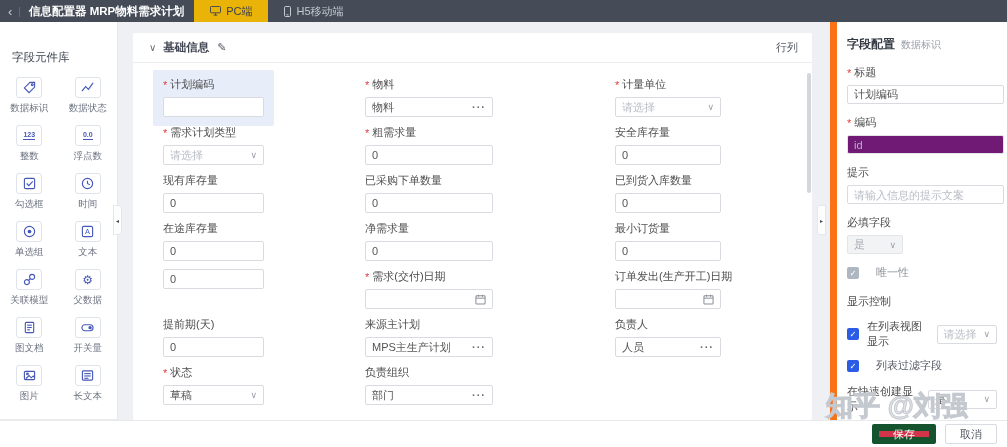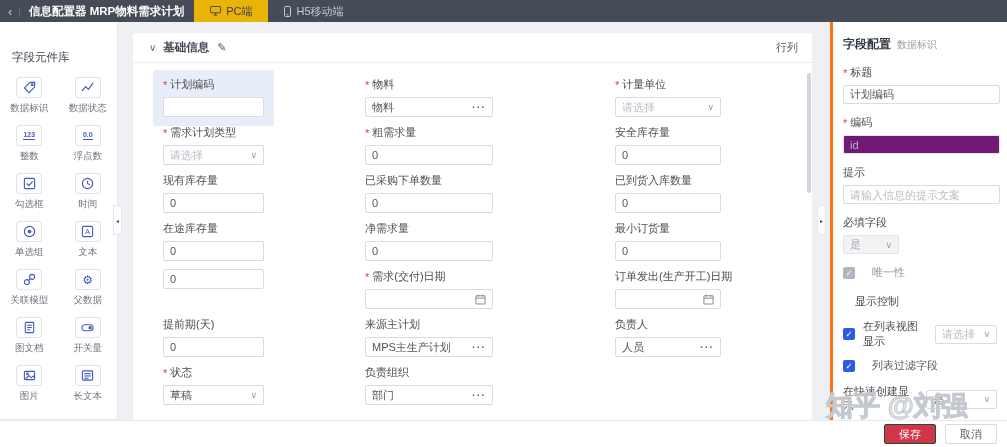--- a/index.html
+++ b/index.html
@@ -53,48 +53,48 @@
   .cal-icon { display:flex; color:#8a8f98; }
 
   .scroll-thumb { position:absolute; right:1px; top:40px; width:4px; height:120px; background:#d3d6db; border-radius:2px; }
 
   
   .handle { position:absolute; width:9px; height:30px; background:#fdfdfe; border:1px solid #e4e6ea; display:flex; align-items:center; justify-content:center; font-size:6px; color:#454b57; cursor:pointer; z-index:6; }
   .handle-left { left:113px; top:205px; border-radius:0 3px 3px 0; }
   .handle-right { left:817px; top:205px; border-radius:3px 0 0 3px; }
 
   
-  .rightpanel { position:absolute; left:830px; top:22px; width:177px; height:398px; background:#ffffff; border-left:3px solid #f97316; padding:14px 10px 0 10px; overflow:hidden; }
+  .rightpanel { position:absolute; left:830px; top:22px; width:177px; height:398px; background:#ffffff; border-left:7px solid #f97316; padding:14px 10px 0 10px; overflow:hidden; }
   .rp-head { display:flex; align-items:baseline; gap:6px; margin-bottom:12px; }
   .rp-title { font-weight:bold; color:#343a44; font-size:12px; }
   .rp-sub { color:#9aa0a8; font-size:10px; }
   .rp-label { display:flex; align-items:center; gap:2px; margin-bottom:5px; color:#4d4d4d; }
   .rp-block { margin-bottom:11px; }
   .rp-input { width:157px; height:19px; border:1px solid #d9dbe0; border-radius:2px; padding:0 6px; font-size:11px; color:#555; font-family:"Liberation Sans", sans-serif; outline:none; }
   .rp-input::placeholder { color:#b8bcc4; }
   .rp-input:disabled { background:#701a75; color:#b3b8c0; border-color:#e2e4e8; }
   .rp-select { display:flex; align-items:center; justify-content:space-between; border:1px solid #d9dbe0; border-radius:2px; height:19px; padding:0 6px; background:#fff; cursor:pointer; }
   .rp-select.dis { background:#f2f3f5; border-color:#e2e4e8; }
   .rp-select.dis .ival { color:#a8adb5; }
   .w56 { width:56px; } .w72 { width:72px; }
   .cb { width:12px; height:12px; border-radius:2px; background:#2c5ce5; color:#fff; display:inline-flex; align-items:center; justify-content:center; font-size:8.5px; flex:none; cursor:pointer; }
   .cb.dis { background:#aeb6c2; cursor:default; }
   .cb-row { display:flex; align-items:center; gap:6px; margin-bottom:11px; }
   .cb-row .rlabel { color:#555a63;margin-left:11px; }
   .cb-row .rlabel.dim { color:#8a8f98; }
   .inline-row { display:flex; align-items:center; gap:8px; margin-bottom:9px; }
-  .sec-label { color:#4d4d4d; margin:14px 12px 10px; }
+  .sec-label { color:#4d4d4d; margin:14px 0 10px; }
 
   
   .watermark { position:absolute; left:826px; top:388px; z-index:9; font-size:27px; font-weight:bold; color:rgba(222,224,229,0.85); -webkit-text-stroke:1px #c4c8cf; white-space:nowrap; pointer-events:none; }
 
   
   .footer { position:absolute; left:0; bottom:0; width:1007px; height:27px; background:#ffffff; border-top:1px solid #e8e9eb; display:flex; align-items:center; justify-content:flex-end; gap:9px; padding-right:10px; z-index:8; }
   .btn { height:20px; padding:0 14px; border-radius:2px; font-size:11px; display:flex; align-items:center; cursor:pointer; }
-  .btn-save { background:#d2354a; color:#ffffff; border:1px solid #14532d;font-family:Liberation Serif, serif; }
+  .btn-save { background:#d2354a; color:#ffffff; border:7px solid #14532d;font-family:Liberation Serif, serif; }
   .btn-cancel { background:#ffffff; color:#555a63; border:1px solid #d9dbe0; }
 </style>
 </head>
 <body>
 
 <div class="app">
 
   <div class="topbar">
     <div class="tb-back">
         <span>‹</span>

